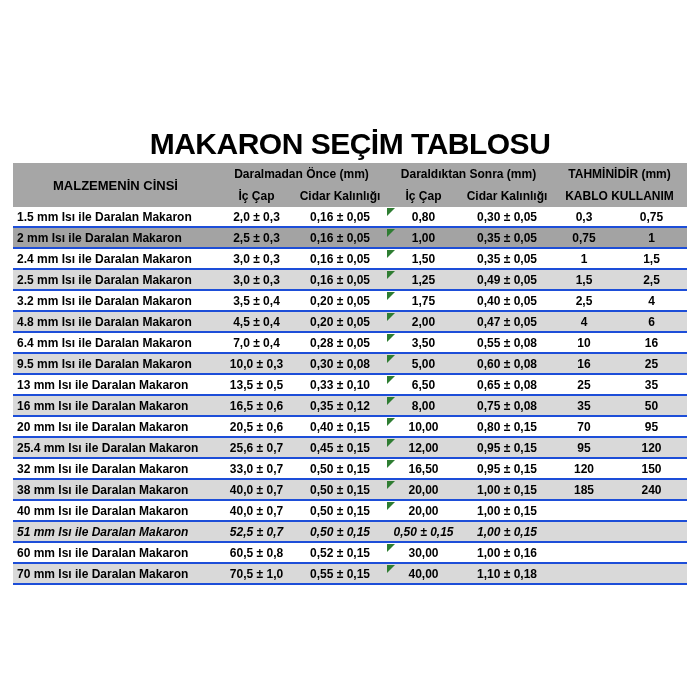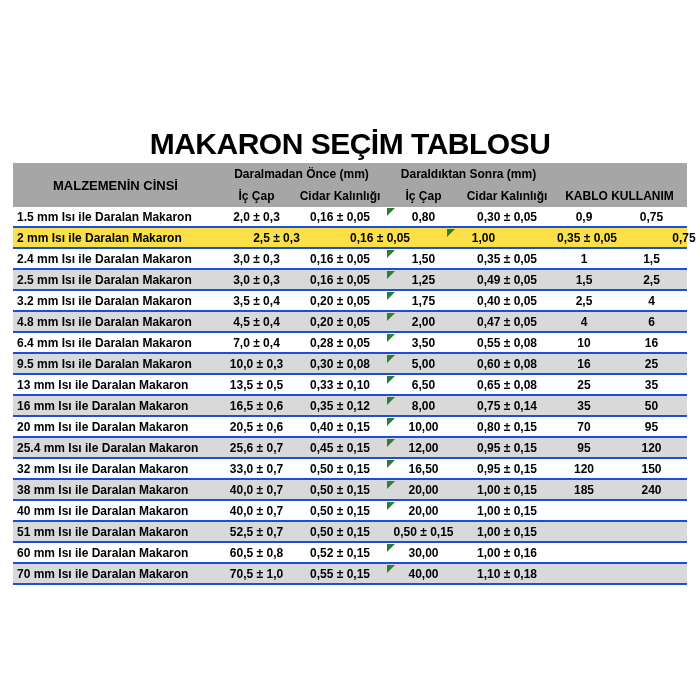--- a/index.html
+++ b/index.html
@@ -55,39 +55,40 @@
 </head>
 <body>
 
 <h1 class="page-title">MAKARON SEÇİM TABLOSU</h1>
 
 <div class="shrink-table">
   <div class="thead" style="background: rgb(166, 166, 166);">
     <div class="h-material">MALZEMENİN CİNSİ</div>
     <div class="h-group-before">Daralmadan Önce (mm)</div>
     <div class="h-group-after">Daraldıktan Sonra (mm)</div>
+    <div class="h-group-estimate">TAHMİNİDİR (mm)</div>
     <div class="h-sub-ic1">İç Çap</div>
     <div class="h-sub-cidar1">Cidar Kalınlığı</div>
     <div class="h-sub-ic2">İç Çap</div>
     <div class="h-sub-cidar2">Cidar Kalınlığı</div>
     <div class="h-sub-cable">KABLO KULLANIM</div>
   </div>
   <div id="tbody">
       <div class="trow">
         <div class="cell-material">1.5 mm Isı ile Daralan Makaron</div>
         <div class="cell-before-inner-diameter">2,0 ± 0,3</div>
         <div class="cell-before-wall-thickness">0,16 ± 0,05</div>
         <div class="cell-after-inner-diameter">0,80<svg class="corner-indicator" width="8" height="8" viewBox="0 0 8 8">
             <polygon points="0,0 8,0 0,8" fill="#2e7d32"></polygon>
           </svg></div>
         <div class="cell-after-wall-thickness">0,30 ± 0,05</div>
-        <div class="cell-cable">0,9</div>
+        <div class="cell-cable">0,3</div>
         <div class="cell-usage">0,75</div>
       </div>
-      <div class="trow stripe" style="background: #fde047; gap: 20px;">
+      <div class="trow stripe" style="background: #a3a3a3;">
         <div class="cell-material">2 mm Isı ile Daralan Makaron</div>
         <div class="cell-before-inner-diameter">2,5 ± 0,3</div>
         <div class="cell-before-wall-thickness">0,16 ± 0,05</div>
         <div class="cell-after-inner-diameter">1,00<svg class="corner-indicator" width="8" height="8" viewBox="0 0 8 8">
             <polygon points="0,0 8,0 0,8" fill="#2e7d32"></polygon>
           </svg></div>
         <div class="cell-after-wall-thickness">0,35 ± 0,05</div>
         <div class="cell-cable">0,75</div>
         <div class="cell-usage">1</div>
       </div>
@@ -168,21 +169,21 @@
         <div class="cell-cable">25</div>
         <div class="cell-usage">35</div>
       </div>
       <div class="trow stripe" style="background: rgb(217, 217, 217);">
         <div class="cell-material">16 mm Isı ile Daralan Makaron</div>
         <div class="cell-before-inner-diameter">16,5 ± 0,6</div>
         <div class="cell-before-wall-thickness">0,35 ± 0,12</div>
         <div class="cell-after-inner-diameter">8,00<svg class="corner-indicator" width="8" height="8" viewBox="0 0 8 8">
             <polygon points="0,0 8,0 0,8" fill="#2e7d32"></polygon>
           </svg></div>
-        <div class="cell-after-wall-thickness">0,75 ± 0,14</div>
+        <div class="cell-after-wall-thickness">0,75 ± 0,08</div>
         <div class="cell-cable">35</div>
         <div class="cell-usage">50</div>
       </div>
       <div class="trow">
         <div class="cell-material">20 mm Isı ile Daralan Makaron</div>
         <div class="cell-before-inner-diameter">20,5 ± 0,6</div>
         <div class="cell-before-wall-thickness">0,40 ± 0,15</div>
         <div class="cell-after-inner-diameter">10,00<svg class="corner-indicator" width="8" height="8" viewBox="0 0 8 8">
             <polygon points="0,0 8,0 0,8" fill="#2e7d32"></polygon>
           </svg></div>
@@ -227,21 +228,21 @@
         <div class="cell-material">40 mm Isı ile Daralan Makaron</div>
         <div class="cell-before-inner-diameter">40,0 ± 0,7</div>
         <div class="cell-before-wall-thickness">0,50 ± 0,15</div>
         <div class="cell-after-inner-diameter">20,00<svg class="corner-indicator" width="8" height="8" viewBox="0 0 8 8">
             <polygon points="0,0 8,0 0,8" fill="#2e7d32"></polygon>
           </svg></div>
         <div class="cell-after-wall-thickness">1,00 ± 0,15</div>
         <div class="cell-cable"></div>
         <div class="cell-usage"></div>
       </div>
-      <div class="trow stripe" style="background: rgb(217, 217, 217);">
+      <div class="trow stripe" style="background: rgb(217, 217, 217); font-style: italic;">
         <div class="cell-material">51 mm Isı ile Daralan Makaron</div>
         <div class="cell-before-inner-diameter">52,5 ± 0,7</div>
         <div class="cell-before-wall-thickness">0,50 ± 0,15</div>
         <div class="cell-after-inner-diameter">0,50 ± 0,15</div>
         <div class="cell-after-wall-thickness">1,00 ± 0,15</div>
         <div class="cell-cable"></div>
         <div class="cell-usage"></div>
       </div>
       <div class="trow">
         <div class="cell-material">60 mm Isı ile Daralan Makaron</div>

